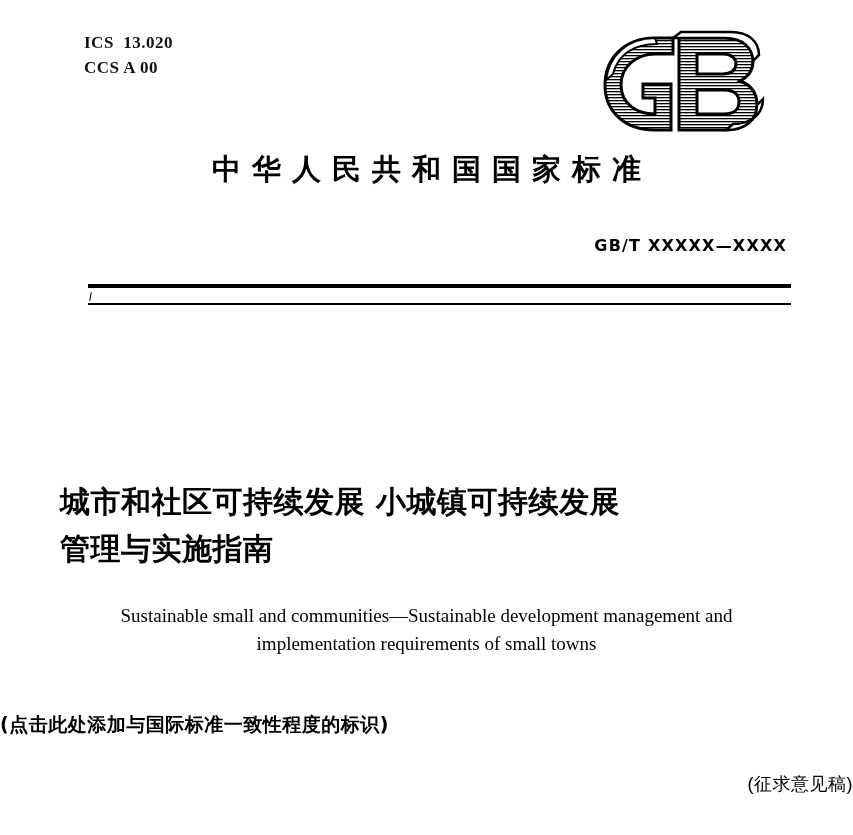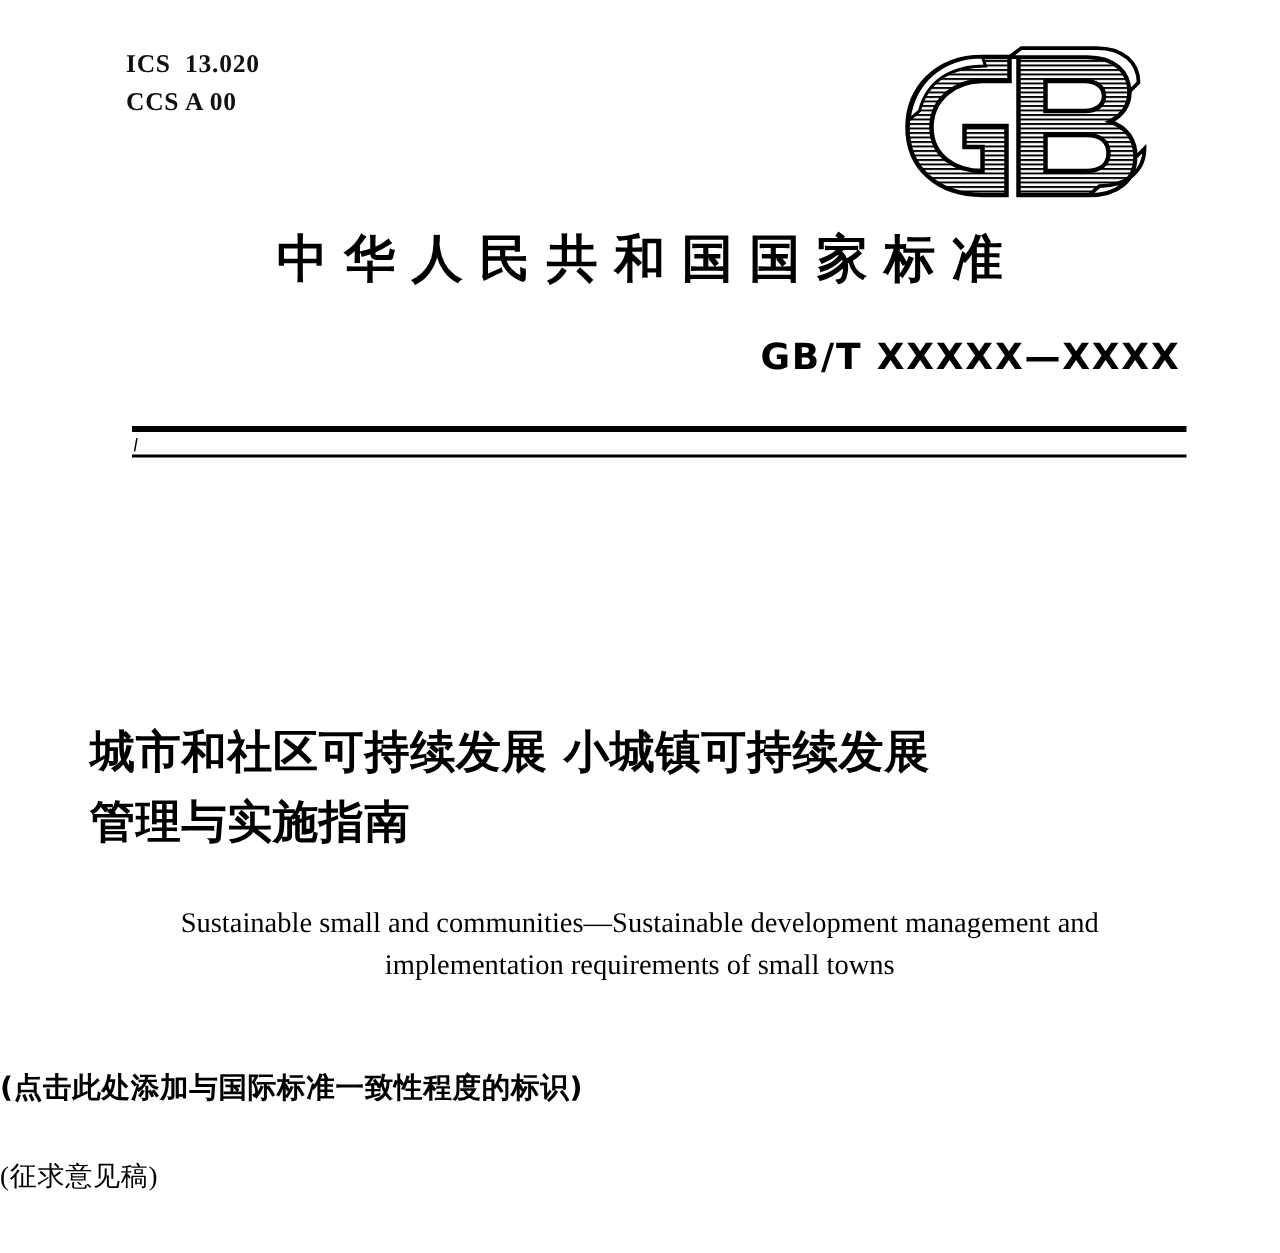--- a/index.html
+++ b/index.html
@@ -52,35 +52,35 @@
 
   
   .nat-title {
     position: absolute;
     left: 0;
     right: 0;
     top: 150px;
     text-align: center;
     font-family: "DejaVu Sans", sans-serif;
     font-weight: 700;
-    font-size: 34px;
+    font-size: 29px;
     letter-spacing: 11px;
     color: #000;
     text-indent: 11px;
     white-space: nowrap;
   }
 
   
   .std-number {
     position: absolute;
     right: 66px;
-    top: 224px;
-    font-family: "DejaVu Sans", sans-serif;
-    font-weight: 700;
-    font-size: 24px;
+    top: 236px;
+    font-family: "DejaVu Sans", sans-serif;
+    font-weight: 700;
+    font-size: 16px;
     letter-spacing: 1.2px;
     color: #000;
   }
 
   
   .rule-thick {
     position: absolute;
     left: 88px;
     right: 62px;
     top: 284px;
@@ -146,22 +146,22 @@
     font-size: 19px;
     letter-spacing: 0.5px;
     color: #000;
   }
 
   
   .draft-status {
     position: absolute;
     left: 0; right: 0;
     top: 772px;
-    text-align: left;
-    font-family: Liberation Serif, serif;
+    text-align: right;
+    font-family: Liberation Sans, sans-serif;
     font-size: 18px;
     letter-spacing: 0.5px;
     color: #000;
   }
 </style>
 </head>
 <body>
 
 <div class="page">
 

